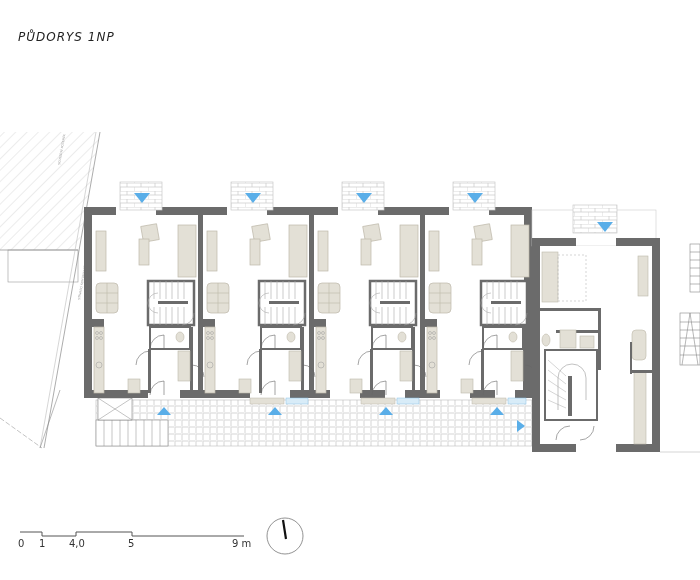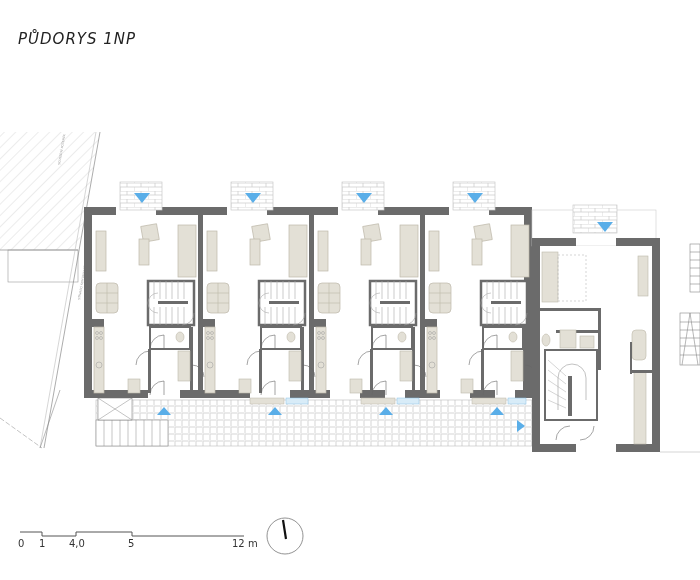--- a/index.html
+++ b/index.html
@@ -1,17 +1,17 @@
 <!DOCTYPE html>
 <html><head>
 <meta charset="utf-8">
 <style>
   html, body { margin: 0; padding: 0; background: #ffffff; }
   body { width: 700px; height: 580px; position: relative; overflow: hidden; font-family: "DejaVu Sans", sans-serif; }
-  .title { position: absolute; left: 18px; top: 30px; font-size: 15px; font-style: italic; letter-spacing: 1px; color: #222; font-family: "DejaVu Sans", sans-serif; }
+  .title { position: absolute; left: 18px; top: 30px; font-size: 12px; font-style: italic; letter-spacing: 1px; color: #222; font-family: "DejaVu Sans", sans-serif; }
   .plan { position: absolute; left: 0; top: 0; }
   .scale-label { position: absolute; top: 538px; font-size: 10px; color: #333; font-family: "DejaVu Sans", sans-serif; }
   .street-label { font-size: 3px; fill: #999; font-family: "DejaVu Sans", sans-serif; }
 </style>
 </head>
 <body>
 
 <div class="title">PŮDORYS 1NP</div>
 
 <svg class="plan" width="700" height="580" viewBox="0 0 700 580" xmlns="http://www.w3.org/2000/svg">
@@ -238,13 +238,13 @@
   <g>
     <circle cx="285" cy="536" r="18" fill="none" stroke="#777" stroke-width="0.8"></circle>
     <line x1="283" y1="520" x2="286" y2="539" stroke="#111" stroke-width="2.2"></line>
   </g>
 </svg>
 
 <div class="scale-label" style="left:18px">0</div>
 <div class="scale-label" style="left:39px">1</div>
 <div class="scale-label" style="left:69px">4,0</div>
 <div class="scale-label" style="left:128px">5</div>
-<div class="scale-label" style="left:232px">12 m</div>
+<div class="scale-label" style="left:232px">9 m</div>
 
 </body></html>

